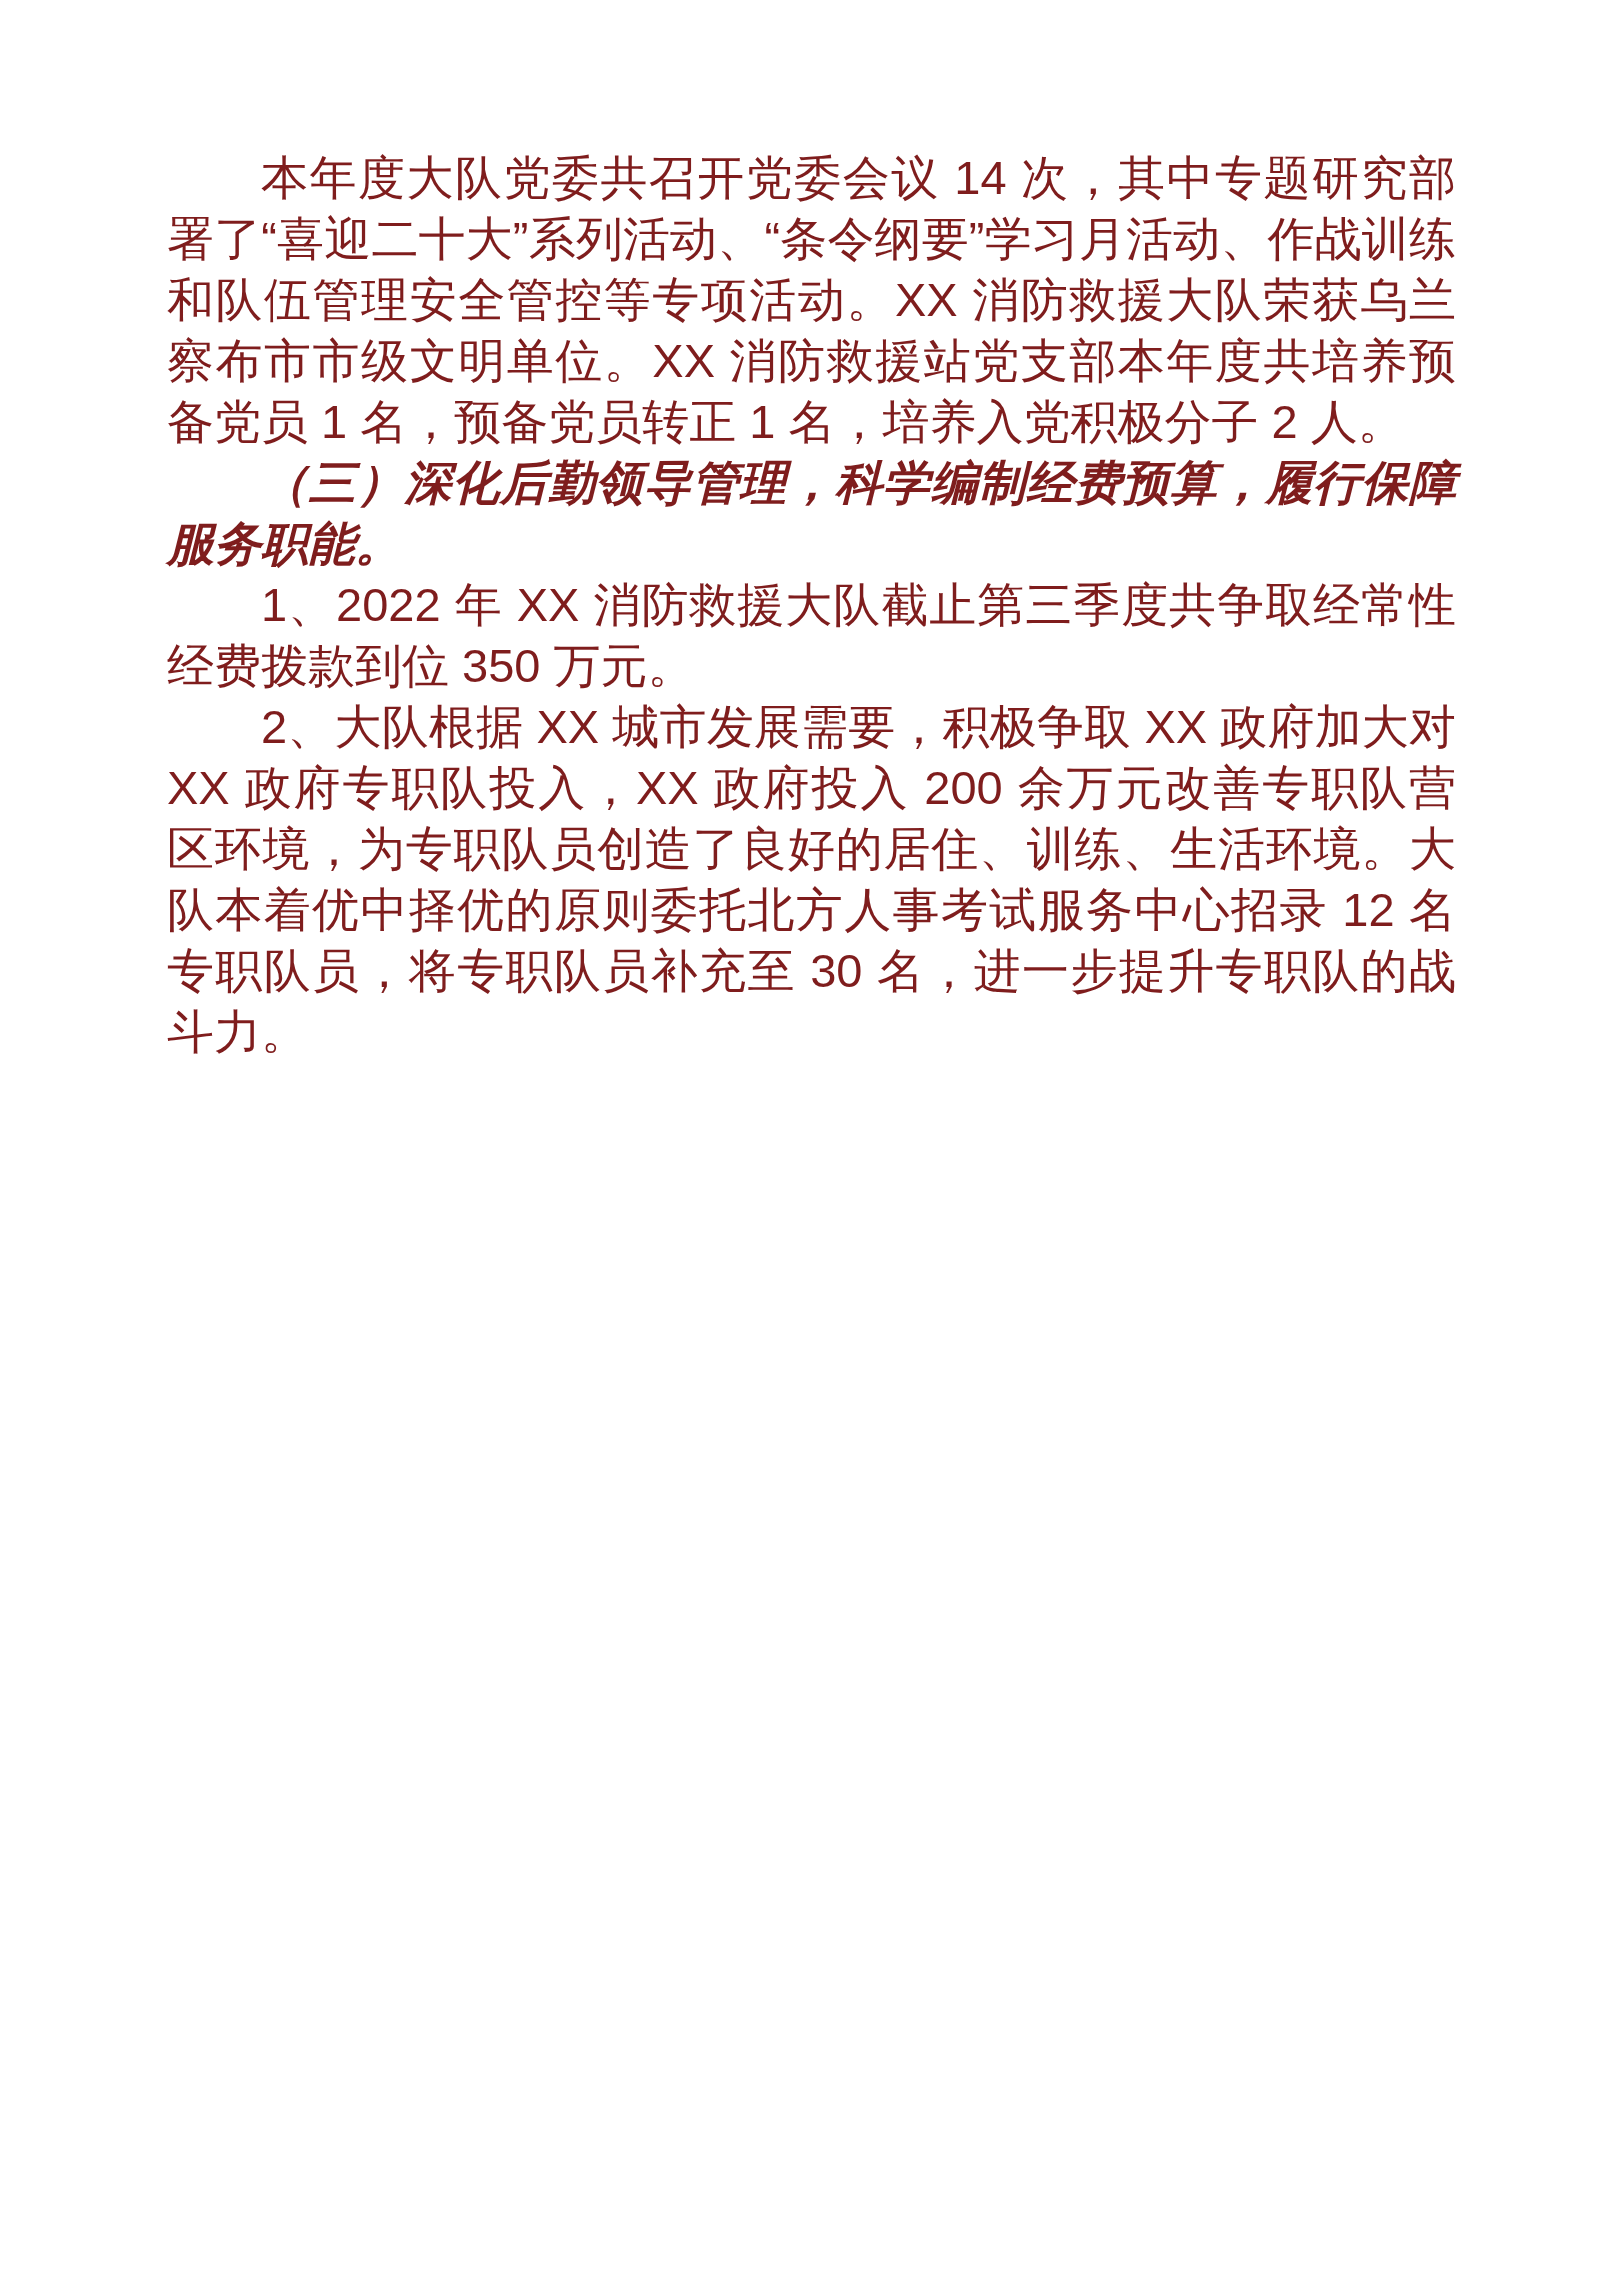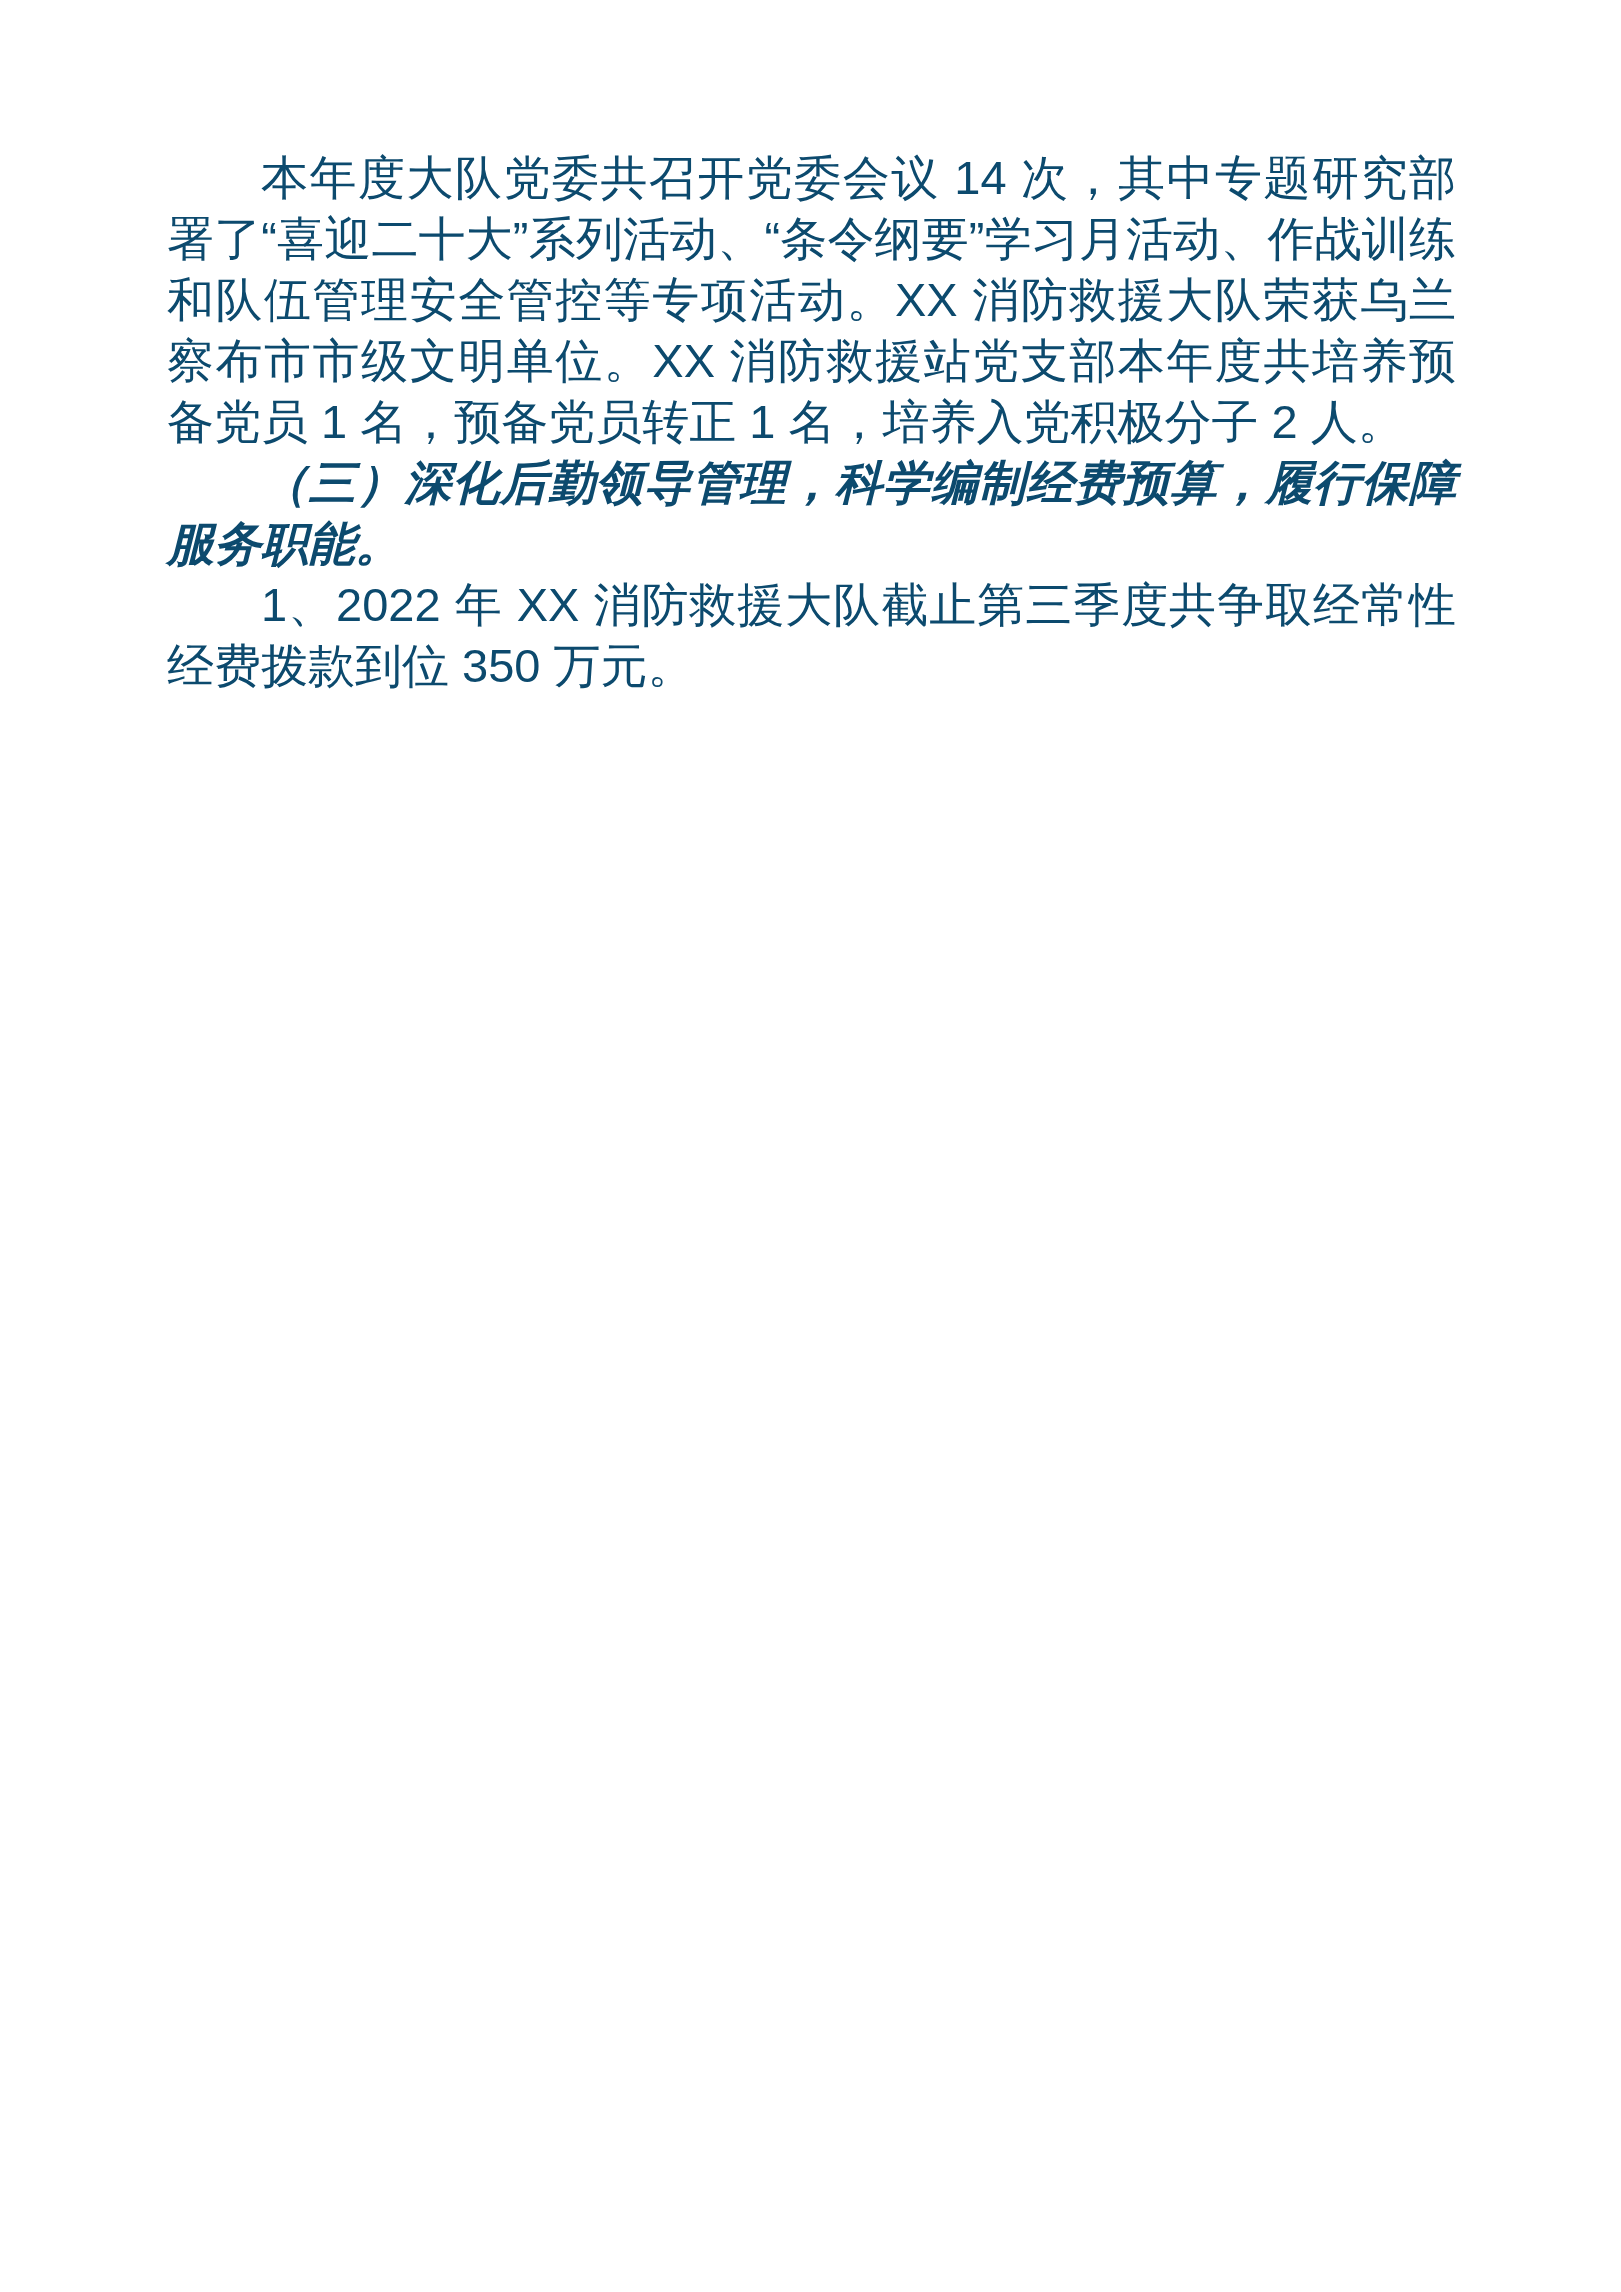--- a/index.html
+++ b/index.html
@@ -7,21 +7,21 @@
     padding: 0;
     background: #ffffff;
   }
   .doc-page {
     position: relative;
     width: 1621px;
     height: 2293px;
     box-sizing: border-box;
     padding: 147px 165px 0 167px;
     background: #ffffff;
-    color: #0c4a6e;
+    color: #7f1d1d;
     font-family: "Liberation Sans", sans-serif;
     font-size: 47px;
     line-height: 61px;
     overflow: hidden;
   }
   .doc-page p {
     margin: 0;
     text-align: justify;
     text-indent: 2em;
     word-break: break-all;
@@ -32,14 +32,15 @@
     font-style: italic;
   }
 </style>
 </head>
 <body>
 
 <div class="doc-page">
   <p class="body">本年度大队党委共召开党委会议 14 次，其中专题研究部署了“喜迎二十大”系列活动、“条令纲要”学习月活动、作战训练和队伍管理安全管控等专项活动。XX 消防救援大队荣获乌兰察布市市级文明单位。XX 消防救援站党支部本年度共培养预备党员 1 名，预备党员转正 1 名，培养入党积极分子 2 人。</p>
   <p class="heading">（三）深化后勤领导管理，科学编制经费预算，履行保障服务职能。</p>
   <p class="body">1、2022 年 XX 消防救援大队截止第三季度共争取经常性经费拨款到位 350 万元。</p>
+  <p class="body">2、大队根据 XX 城市发展需要，积极争取 XX 政府加大对 XX 政府专职队投入，XX 政府投入 200 余万元改善专职队营区环境，为专职队员创造了良好的居住、训练、生活环境。大队本着优中择优的原则委托北方人事考试服务中心招录 12 名专职队员，将专职队员补充至 30 名，进一步提升专职队的战斗力。</p>
 </div>
 
 
 </body></html>

